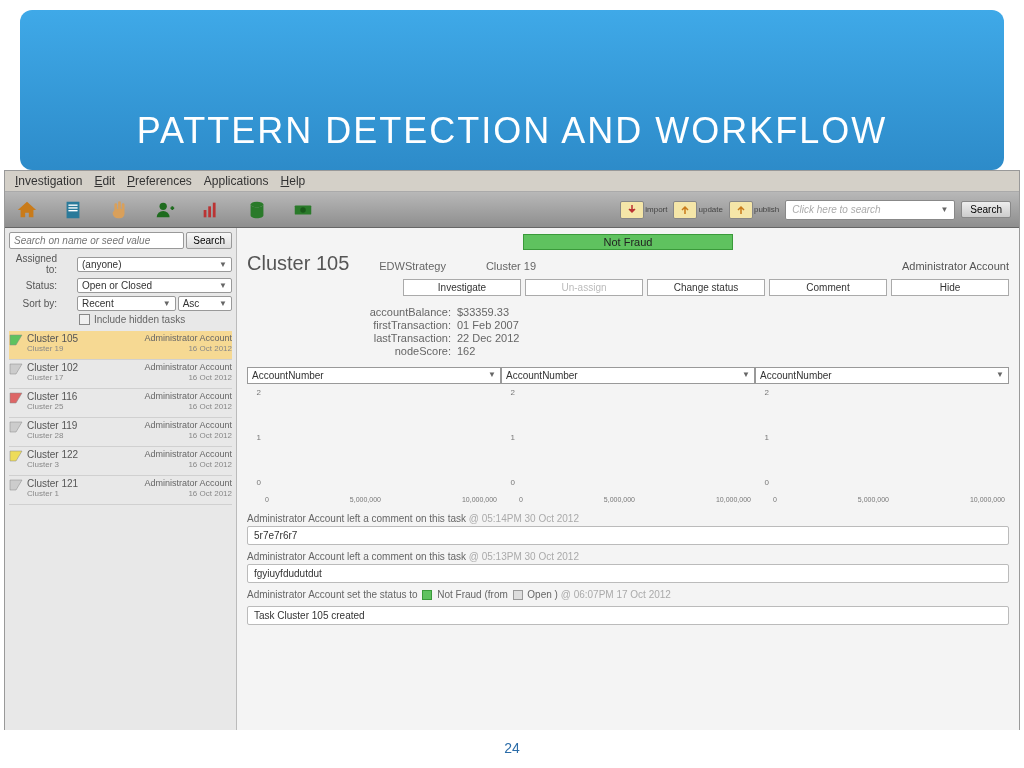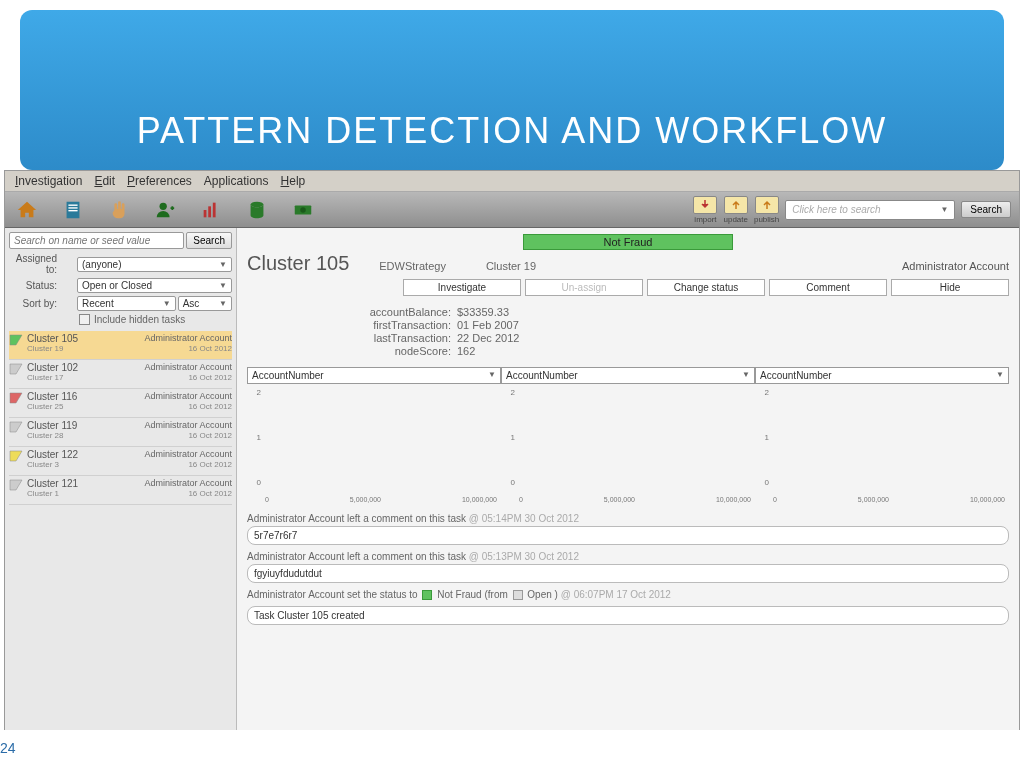--- a/index.html
+++ b/index.html
@@ -8,21 +8,21 @@
 .blue-header{position:absolute;top:10px;left:20px;right:20px;height:160px;background:linear-gradient(180deg,#3fa9e8 0%,#2d8bc9 100%);border-radius:12px;}
 .slide-title{color:#fff;font-size:36px;font-weight:400;letter-spacing:2px;text-align:center;padding-top:100px;}
 .app{position:absolute;top:170px;left:4px;right:4px;bottom:38px;background:#e8e8e8;border:1px solid #999;font-size:11px;color:#333;}
 .menubar{background:#d4d0c8;border-bottom:1px solid #aaa;padding:2px 6px;display:flex;gap:4px;font-size:12px;}
 .menubar span{padding:1px 4px;cursor:default;}
 .menubar span u{text-decoration:underline;}
 .toolbar{height:36px;background:linear-gradient(180deg,#b8b8b8,#8e8e8e);border-bottom:1px solid #666;display:flex;align-items:center;padding:0 8px;gap:18px;}
 .ticon{width:28px;height:24px;display:flex;align-items:center;justify-content:center;}
 .ticon svg{width:22px;height:22px;}
 .tool-right{margin-left:auto;display:flex;align-items:center;gap:6px;}
-.imp-btn{display:flex;flex-direction:column;align-items:center;font-size:8px;color:#444;gap:1px;}
+.imp-btn{display:flex;flex-direction:row;align-items:center;font-size:8px;color:#444;gap:1px;}
 .imp-btn .ibox{width:24px;height:18px;background:#f5e6a8;border:1px solid #888;border-radius:2px;display:flex;align-items:center;justify-content:center;}
 .searchbox{width:170px;height:20px;background:#fff;border:1px solid #888;border-radius:2px;font-size:10px;color:#aaa;padding:2px 6px;font-style:italic;display:flex;align-items:center;justify-content:space-between;}
 .search-btn{background:linear-gradient(180deg,#eee,#ccc);border:1px solid #888;border-radius:2px;padding:2px 8px;font-size:10px;}
 .body-area{display:flex;height:calc(100% - 56px);}
 .sidebar{width:232px;background:#e8e8e8;border-right:1px solid #bbb;padding:4px;}
 .side-search{display:flex;gap:2px;margin-bottom:4px;}
 .side-search input{flex:1;font-size:10px;font-style:italic;color:#aaa;padding:2px 4px;border:1px solid #999;border-radius:2px;}
 .side-search button{font-size:10px;padding:2px 6px;border:1px solid #999;background:linear-gradient(180deg,#f8f8f8,#ddd);border-radius:2px;}
 .filter-row{display:flex;align-items:center;margin-bottom:3px;font-size:10px;}
 .filter-row label{width:68px;text-align:right;padding-right:20px;color:#555;}
@@ -59,25 +59,25 @@
 .chart-canvas{height:115px;position:relative;}
 .bars{position:absolute;left:18px;right:4px;bottom:16px;top:4px;display:flex;align-items:flex-end;gap:3px;}
 .bar{background:#999;flex:1;}
 .barpair{flex:1;display:flex;gap:2px;align-items:flex-end;}
 .yax{position:absolute;left:0;bottom:16px;top:0;width:14px;display:flex;flex-direction:column;justify-content:space-between;font-size:8px;color:#777;text-align:right;}
 .xax{position:absolute;left:18px;right:4px;bottom:0;display:flex;justify-content:space-between;font-size:7px;color:#777;}
 .feed{}
 .feed-item{margin-bottom:6px;font-size:10px;}
 .feed-head{color:#666;}
 .feed-head .ts{color:#aaa;}
-.feed-box{border:1px solid #bbb;background:#fff;padding:3px 6px;font-size:10px;border-radius:8px;margin-top:2px;}
+.feed-box{border:1px solid #bbb;background:#fff;padding:3px 6px;font-size:10px;border-radius:2px;margin-top:2px;}
 .status-chip{display:inline-block;width:10px;height:10px;vertical-align:middle;margin:0 2px;}
 .status-chip.green{background:#5fc25f;border:1px solid #3a9a3a;}
 .status-chip.grey{background:#ddd;border:1px solid #999;}
-.page-num{position:absolute;bottom:12px;left:0;right:0;font-size:14px;color:#2b6ca8;}
+.page-num{position:absolute;bottom:12px;left:0;right:0;text-align:center;font-size:14px;color:#2b6ca8;}
 </style>
 </head>
 <body>
 
 <div class="slide-bg">
   <div class="blue-header">
     <div class="slide-title">PATTERN DETECTION AND WORKFLOW</div>
   </div>
 
   <div class="app">

